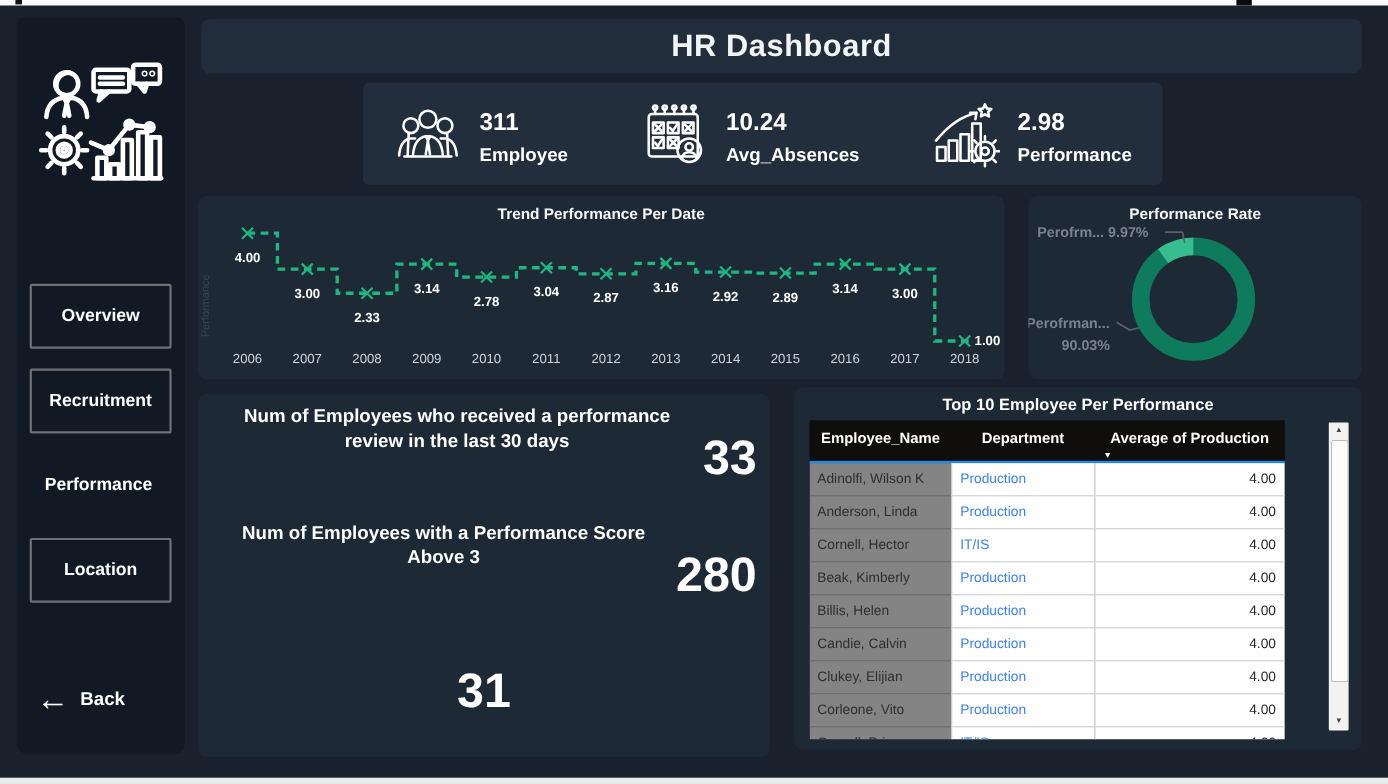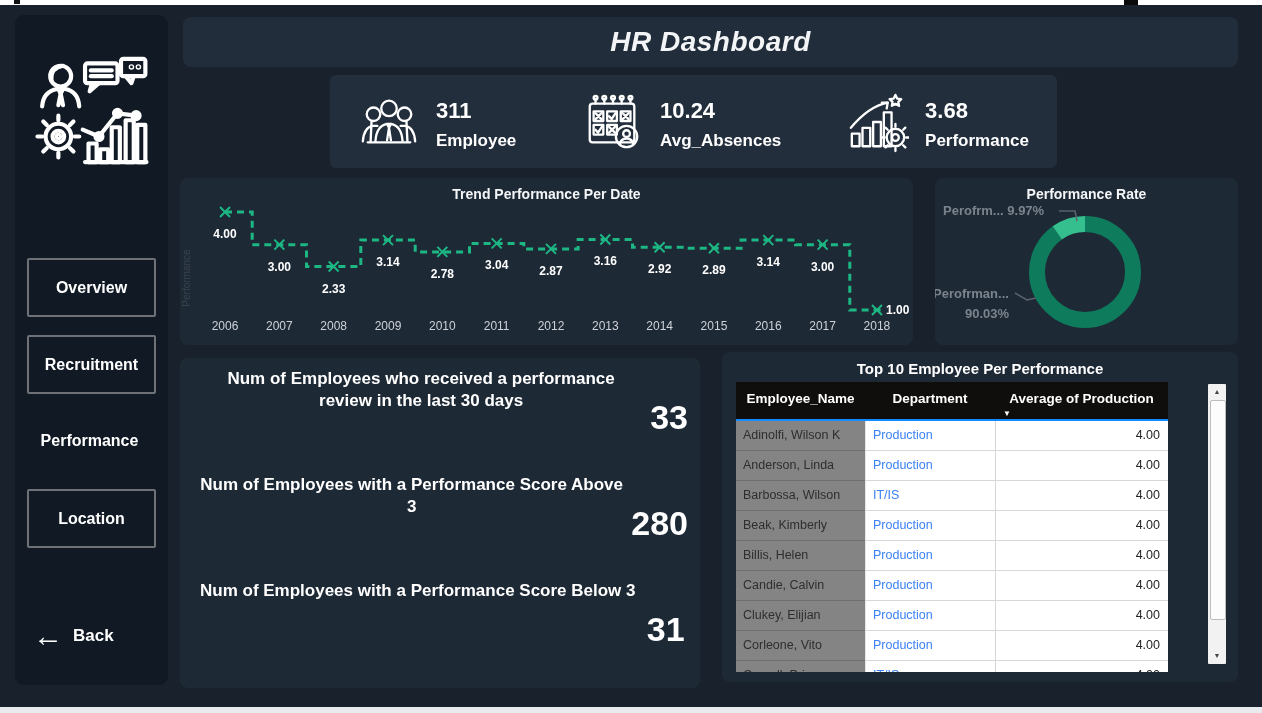--- a/index.html
+++ b/index.html
@@ -24,21 +24,21 @@
     color:#fff;font-weight:bold;font-size:16px;
     display:flex;align-items:center;justify-content:center;cursor:pointer;
   }
   .nav-btn.active{border:none;}
   .back-row{position:absolute;left:18px;top:601px;width:120px;height:40px;display:flex;align-items:center;color:#fff;cursor:pointer;}
   .back-arrow{font-size:30px;font-weight:bold;line-height:30px;margin-right:10px;}
   .back-lbl{font-size:17px;font-weight:bold;}
 
   
   .headerbar{left:183px;top:17px;width:1055px;height:50px;background:#212D3B;border-radius:8px;
-    display:flex;align-items:center;justify-content:center;font-style:italic;}
+    display:flex;align-items:center;justify-content:center;}
   .headerbar .title{color:#F2F4F6;font-size:28px;font-weight:bold;letter-spacing:.5px;}
 
   
   .kpis{left:330px;top:75px;width:727px;height:93px;background:#222E3C;border-radius:6px;
     display:flex;align-items:center;justify-content:space-between;padding:0 28px;box-sizing:border-box;}
   .kpi{display:flex;align-items:center;gap:16px;}
   .kpi-ic{width:62px;height:62px;flex:0 0 62px;}
   .kpi-ic svg{width:62px;height:62px;}
   .kpi-txt{display:flex;flex-direction:column;align-items:flex-start;}
   .kpi-val{color:#fff;font-size:22px;font-weight:bold;line-height:36px;}
@@ -52,21 +52,21 @@
   .trend-svg{position:absolute;left:0;top:22px;}
 
   
   .donutp{left:935px;top:178px;width:303px;height:167px;}
   .donut-svg{position:absolute;left:0;top:0;}
 
   
   .statsp{left:180px;top:358px;width:520px;height:330px;display:flex;flex-direction:column;padding:6px 12px;box-sizing:border-box;}
   .stat{flex:1;display:flex;flex-direction:row;}
   .stat-lbl{color:#fff;font-size:17px;font-weight:bold;text-align:center;line-height:22px;padding:4px 8px 0 8px;}
-  .stat-val{flex:1;display:flex;align-items:center;justify-content:center;color:#fff;font-size:34px;font-weight:bold;}
+  .stat-val{flex:1;display:flex;align-items:center;justify-content:center;color:#fff;font-size:44px;font-weight:bold;}
 
   
   .tablep{left:722px;top:352px;width:516px;height:330px;}
   .tbl-title{position:absolute;left:0;right:0;top:8px;text-align:center;color:#fff;font-size:15px;font-weight:bold;}
   .tbl{position:absolute;left:14px;top:30px;width:432px;}
   .thead{display:flex;background:#100E0C;height:37px;}
   .th{position:relative;color:#fff;font-size:13.5px;font-weight:bold;box-sizing:border-box;
       display:flex;align-items:flex-start;justify-content:center;padding-top:9px;cursor:pointer;}
   .sortmark{position:absolute;left:8px;bottom:1px;color:#fff;font-size:8px;}
   .blueline{height:2px;background:#118DFF;}
@@ -202,21 +202,21 @@
           <rect x="27" y="32" width="8" height="25"></rect>
           <rect x="38" y="22" width="8" height="35"></rect>
           <path d="M4 38 Q22 16 42 12"></path>
           <path d="M42 12 L36 12 M42 12 L41 18"></path>
           <path d="M50 4 l1.8 3.8 4.2 .5 -3 2.9 .7 4.1 -3.7 -2 -3.7 2 .7 -4.1 -3 -2.9 4.2 -.5 z"></path>
           <circle cx="50" cy="48" r="9"></circle>
           <circle cx="50" cy="48" r="3.5"></circle>
           <path d="M50 37 v-3 M50 59 v3 M39 48 h-3 M61 48 h3 M42 40 l-2.2 -2.2 M58 40 l2.2 -2.2 M42 56 l-2.2 2.2 M58 56 l2.2 2.2"></path>
         </svg></div>
       <div class="kpi-txt">
-        <div class="kpi-val">3.68</div>
+        <div class="kpi-val">2.98</div>
         <div class="kpi-lbl">Performance</div>
       </div>
     </div>
   </div>
 
 <div class="panel trendp">
   <div class="ctitle">Trend Performance Per Date</div>
   <svg class="trend-svg" id="trend-svg" width="733" height="145" viewBox="0 0 733 145">
       <text x="0" y="0" transform="translate(10 78) rotate(-90)" text-anchor="middle" fill="#39434E" font-size="10px">Performance</text>
       <path d="M 45 12 H 72.2 V 44.7 H 126.5 V 66.6 H 180.8 V 40.1 H 235.2 V 51.9 H 289.5 V 43.4 H 343.8 V 48.9 H 398.1 V 39.4 H 452.5 V 47.3 H 506.8 V 48.3 H 561.1 V 40.1 H 615.5 V 44.7 H 669.8 V 110.0 H 703.0" fill="none" stroke="#1DB783" stroke-width="3" stroke-dasharray="7 5"></path>
@@ -278,21 +278,20 @@
 <div class="panel statsp" id="stats-panel">
     <div class="stat">
       <div class="stat-lbl">Num of Employees who received a performance review in the last 30 days</div>
       <div class="stat-val">33</div>
     </div>
     <div class="stat">
       <div class="stat-lbl">Num of Employees with a Performance Score Above 3</div>
       <div class="stat-val">280</div>
     </div>
     <div class="stat">
-      <div class="stat-lbl">Num of Employees with a Performance Score Below 3</div>
       <div class="stat-val">31</div>
     </div>
   </div>
 
 <div class="panel tablep">
   <div class="tbl-title">Top 10 Employee Per Performance</div>
   <div class="tbl">
     <div class="thead" id="table-head">
         <div class="th" style="width: 129px;">
           <span>Employee_Name</span>
@@ -311,21 +310,21 @@
           <div class="td c0" style="width: 129px;">Adinolfi, Wilson K</div>
           <div class="td c1" style="width: 130px;">Production</div>
           <div class="td c2" style="width: 173px;">4.00</div>
         </div>
         <div class="tr">
           <div class="td c0" style="width: 129px;">Anderson, Linda</div>
           <div class="td c1" style="width: 130px;">Production</div>
           <div class="td c2" style="width: 173px;">4.00</div>
         </div>
         <div class="tr">
-          <div class="td c0" style="width: 129px;">Barbossa, Wilson</div>
+          <div class="td c0" style="width: 129px;">Cornell, Hector</div>
           <div class="td c1" style="width: 130px;">IT/IS</div>
           <div class="td c2" style="width: 173px;">4.00</div>
         </div>
         <div class="tr">
           <div class="td c0" style="width: 129px;">Beak, Kimberly</div>
           <div class="td c1" style="width: 130px;">Production</div>
           <div class="td c2" style="width: 173px;">4.00</div>
         </div>
         <div class="tr">
           <div class="td c0" style="width: 129px;">Billis, Helen</div>

